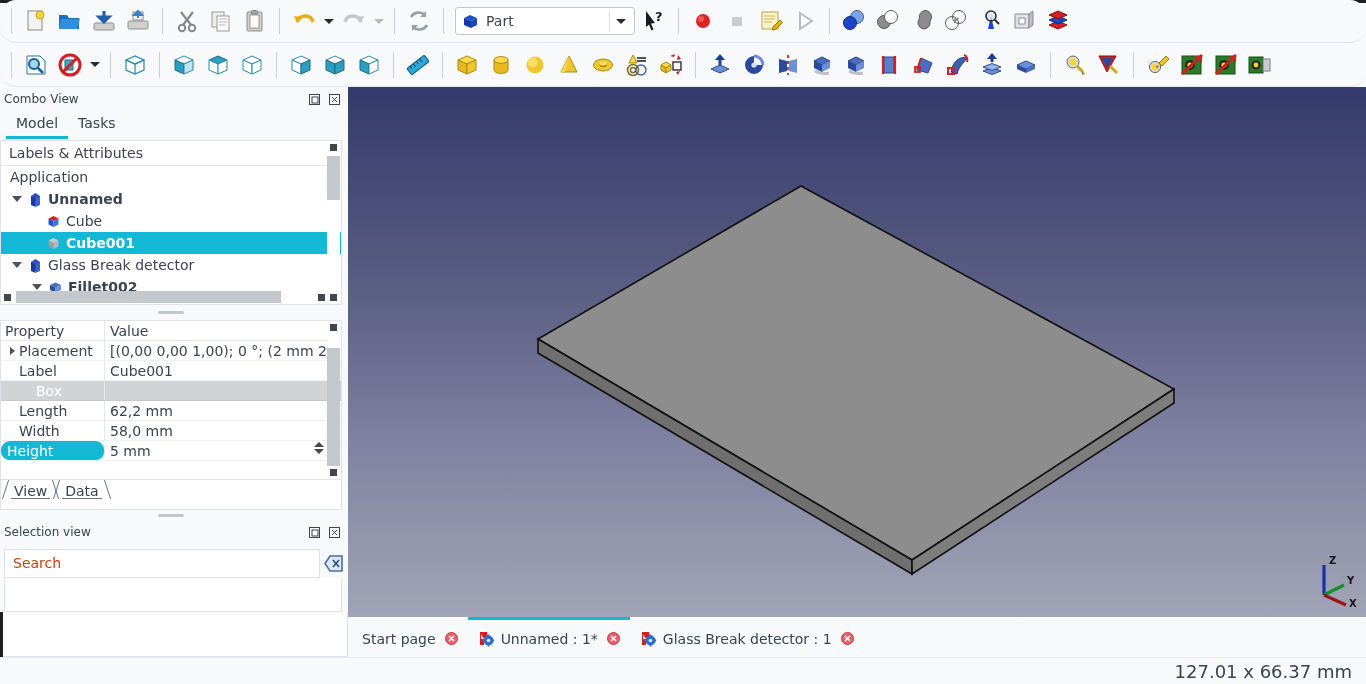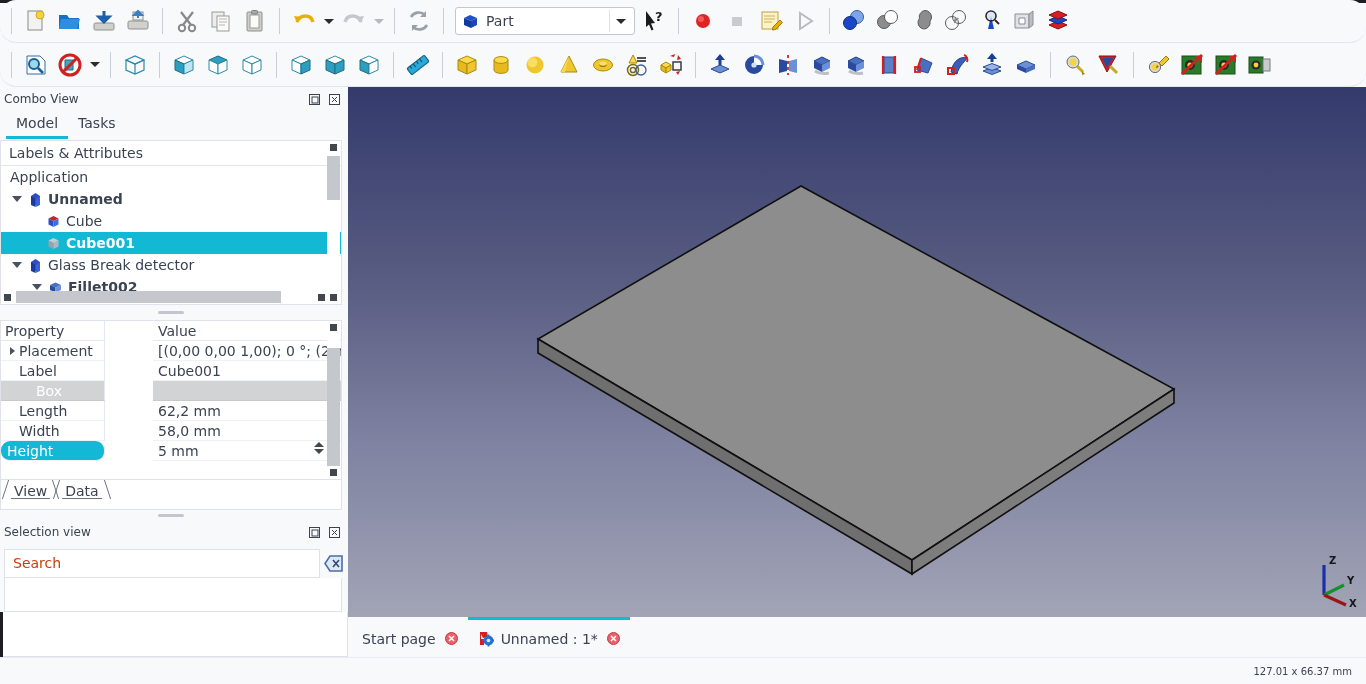--- a/index.html
+++ b/index.html
@@ -110,21 +110,21 @@
 
   
   .splitter { display: flex; align-items: center; justify-content: center; }
   .splitter .grip { width: 26px; height: 3px; background: #c2c7cf; border-radius: 2px; }
 
   
   #prop-wrap {
     position: absolute; left: 0; top: 320px; width: 342px; height: 160px;
     background: #ffffff; border: 1px solid #dfe3e9; overflow: hidden;
   }
-  .prop-row { height: 20px; display: flex; font-size: 14px; align-items: stretch; gap: 48px; }
+  .prop-row { height: 20px; display: flex; font-size: 14px; align-items: stretch; }
   .prop-row .pname {
     width: 104px; flex: 0 0 auto; display: flex; align-items: center;
     border-right: 1px solid #e4e8ee; border-bottom: 1px solid #eef1f5;
     padding-left: 4px; white-space: nowrap; overflow: hidden;
   }
   .prop-row .pval {
     flex: 1; display: flex; align-items: center; padding-left: 5px;
     border-bottom: 1px solid #eef1f5; white-space: nowrap; overflow: hidden;
   }
   .prop-row.header .pname, .prop-row.header .pval { border-bottom: 1px solid #e4e8ee; }
@@ -178,21 +178,21 @@
   }
   .doc-tab.active { border-top-color: #12b8d4; }
   .doc-tab .dt-icon { margin-right: 7px; display: flex; align-items: center; }
   .doc-tab .dt-close { margin-left: 9px; display: flex; align-items: center; }
 
   
   #status-bar {
     position: absolute; left: 0; top: 657px; width: 1366px; height: 27px;
     background: #f7f9fb; border-top: 1px solid #e8ebf0;
     display: flex; align-items: center; justify-content: flex-end;
-    padding-right: 14px; font-size: 10px; color: #3b4252;
+    padding-right: 14px; font-size: 18px; color: #3b4252;
   }
 
   
   #left-edge { position: absolute; left: 0; top: 612px; width: 3px; height: 45px; background: #1d1f22; }
   #top-edge { position: absolute; left: 0; top: 0; width: 1366px; height: 3px; background: #1d1f22; }
 </style>
 </head>
 <body>
 
 <div id="app">
@@ -927,19 +927,37 @@
       </span>
       <span>Unnamed : 1*</span>
       <span class="dt-close">
         <svg width="13" height="13" viewBox="0 0 13 13">
             <circle cx="6.5" cy="6.5" r="6" fill="#e8616b" stroke="#c43b45"></circle>
             <path d="M4 4l5 5M9 4l-5 5" stroke="#fff" stroke-width="1.5"></path>
           </svg>
       </span>
     </div>
 
+    <div class="doc-tab">
+      <span class="dt-icon">
+        <svg width="16" height="16" viewBox="0 0 16 16">
+            <path d="M2 1h7l1 5-5 1z" fill="#d02020"></path>
+            <path d="M2 1v13h4V8H3V1z" fill="#d02020"></path>
+            <circle cx="10.5" cy="9.5" r="5" fill="#2a6fd0"></circle>
+            <circle cx="10.5" cy="9.5" r="1.8" fill="#dfe8f5"></circle>
+            <path d="M10.5 3.6v1.6M10.5 13.8v1.6M4.6 9.5h1.6M14.8 9.5h1.6" stroke="#2a6fd0" stroke-width="1.8"></path>
+          </svg>
+      </span>
+      <span>Glass Break detector : 1</span>
+      <span class="dt-close">
+        <svg width="13" height="13" viewBox="0 0 13 13">
+            <circle cx="6.5" cy="6.5" r="6" fill="#e8616b" stroke="#c43b45"></circle>
+            <path d="M4 4l5 5M9 4l-5 5" stroke="#fff" stroke-width="1.5"></path>
+          </svg>
+      </span>
+    </div>
   </div>
 
   <div id="status-bar">
     <span>127.01 x 66.37 mm</span>
   </div>
 
 </div>
 
 </body></html>

